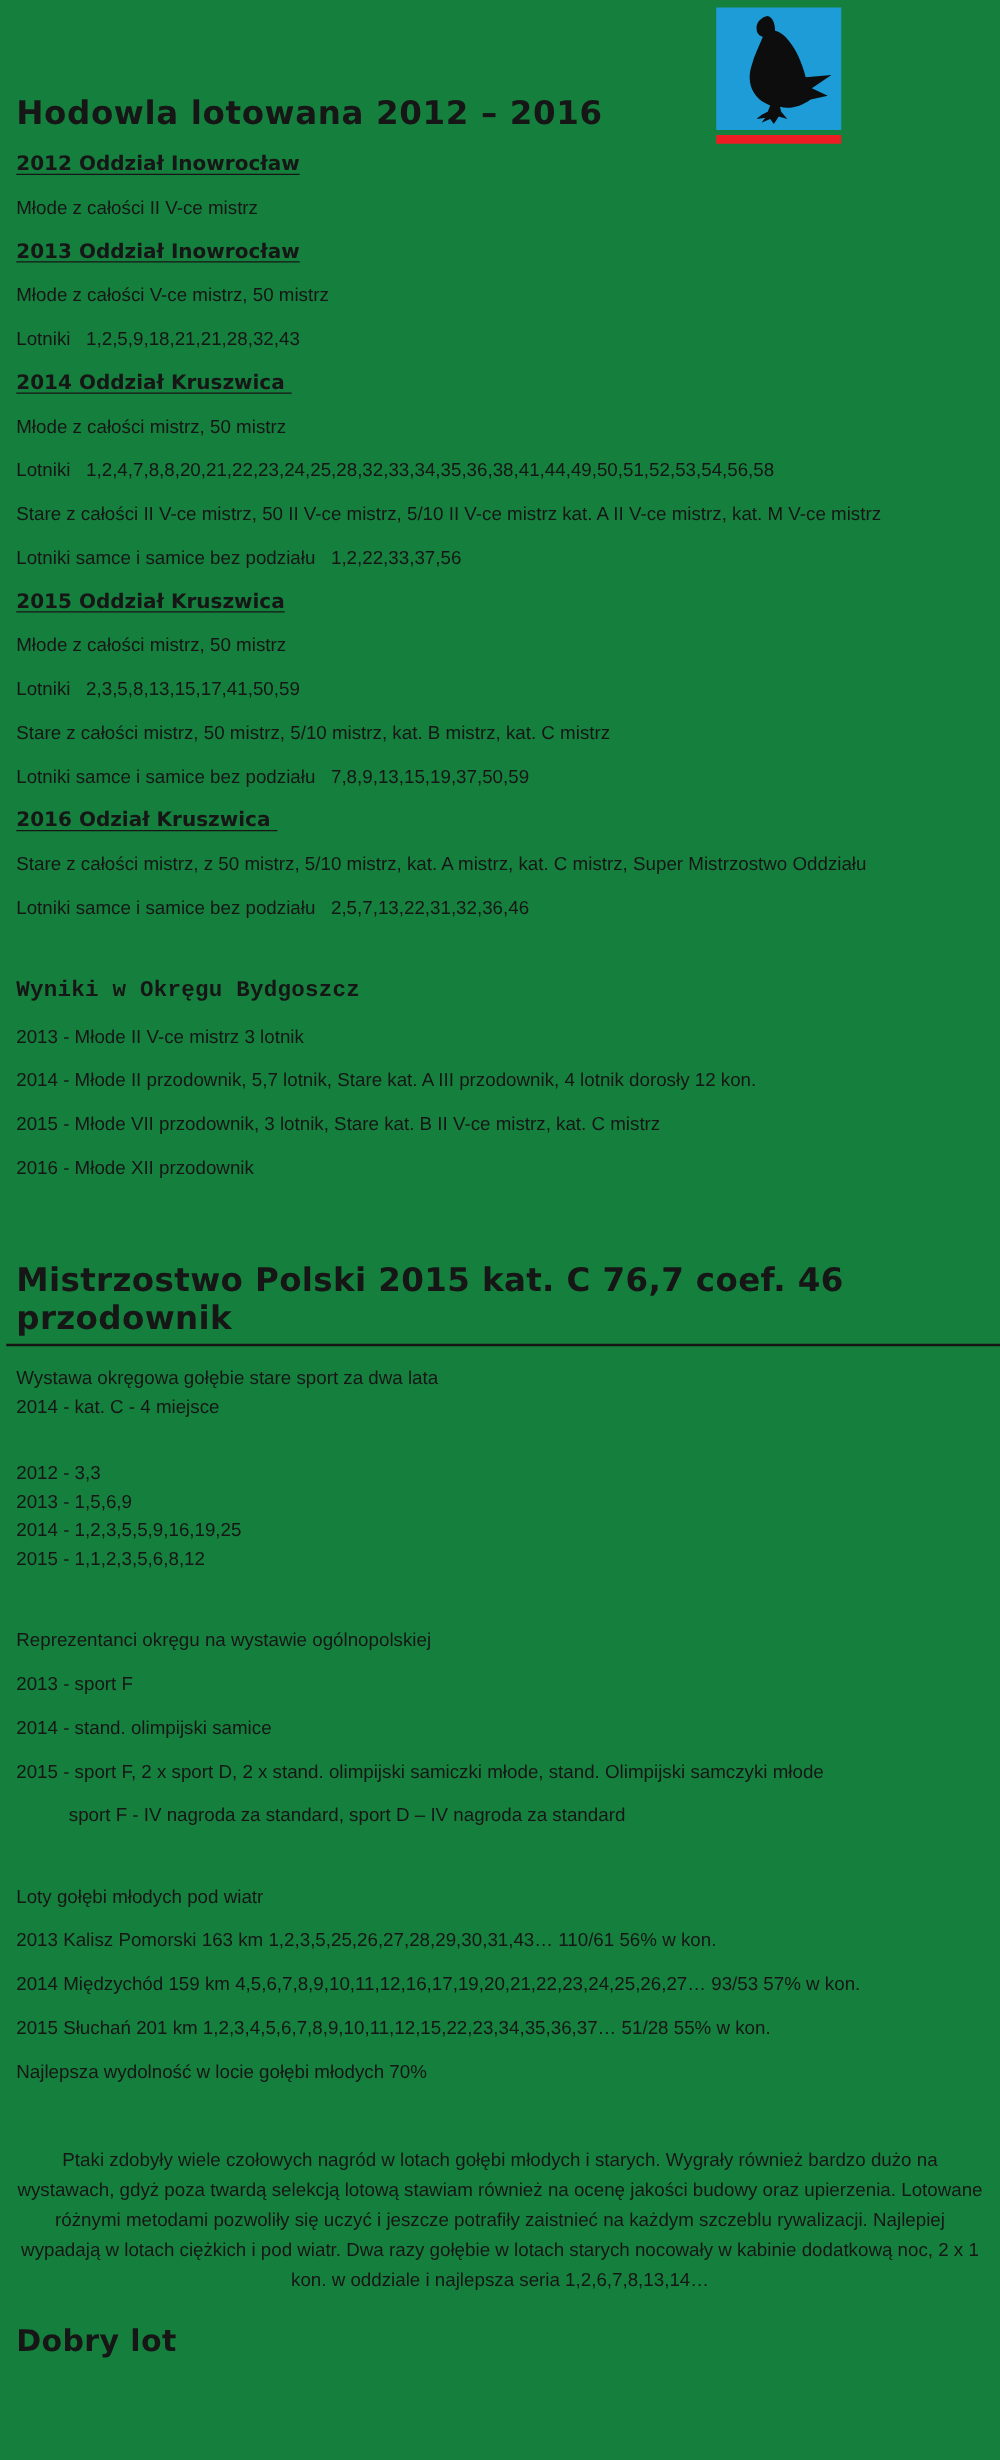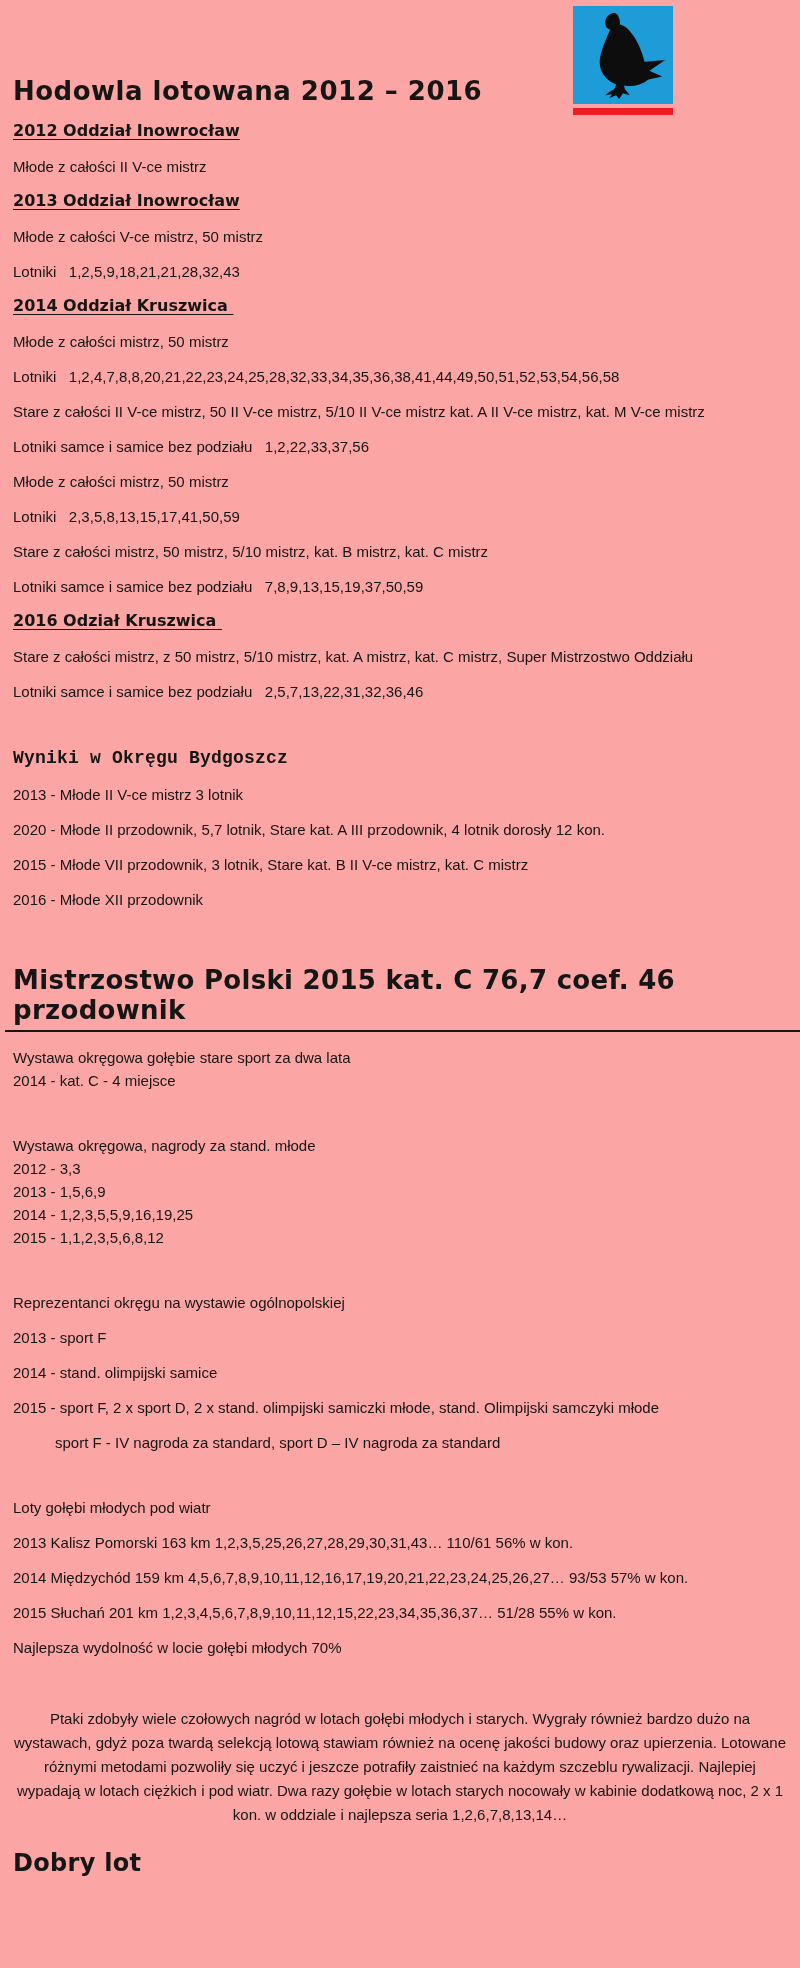--- a/index.html
+++ b/index.html
@@ -1,21 +1,21 @@
 <!DOCTYPE html>
 <html lang="pl"><head>
 <meta charset="utf-8">
 <style>
   html,body{margin:0;padding:0;background:#ffffff;}
   .page{
     position:relative;
     width:800px;
     height:1968px;
     overflow:hidden;
-    background:#fca5a5;
+    background:#15803d;
     color:#161616;
   }
   .content{padding:0 13px;}
   
   .logo{position:absolute;left:573px;top:6px;width:100px;}
   .logo-blue{width:100px;height:98px;display:block;}
   .logo-blue svg{display:block;width:100%;height:100%;}
   .logo-bar{width:100px;height:7px;margin-top:4px;}
   
   .title{
@@ -53,21 +53,21 @@
     line-height:22px;
     margin-top:16px;
     letter-spacing:.2px;
   }
   .t-big{
     font-family:"DejaVu Sans",sans-serif;
     font-weight:bold;
     font-size:26px;
     line-height:30px;
     letter-spacing:.3px;
-    margin:26px -13px 0 -8px;
+    margin:36px -13px 0 -8px;
     padding:0 13px 5px 8px;
     border-bottom:2px solid #161616;
   }
   .t-para{
     font-family:"Liberation Sans",sans-serif;
     font-size:15px;
     line-height:24px;
     margin-top:20px;
     white-space:pre-wrap;
     text-align:center;
@@ -102,39 +102,39 @@
         <div class="t-hu">2012 Oddział Inowrocław</div>
         <div class="t-b">Młode z całości II V-ce mistrz</div>
         <div class="t-hu">2013 Oddział Inowrocław</div>
         <div class="t-b">Młode z całości V-ce mistrz, 50 mistrz</div>
         <div class="t-b">Lotniki   1,2,5,9,18,21,21,28,32,43</div>
         <div class="t-hu">2014 Oddział Kruszwica </div>
         <div class="t-b">Młode z całości mistrz, 50 mistrz</div>
         <div class="t-b">Lotniki   1,2,4,7,8,8,20,21,22,23,24,25,28,32,33,34,35,36,38,41,44,49,50,51,52,53,54,56,58</div>
         <div class="t-b">Stare z całości II V-ce mistrz, 50 II V-ce mistrz, 5/10 II V-ce mistrz kat. A II V-ce mistrz, kat. M V-ce mistrz</div>
         <div class="t-b">Lotniki samce i samice bez podziału   1,2,22,33,37,56</div>
+        <div class="t-hu">2015 Oddział Kruszwica</div>
         <div class="t-b">Młode z całości mistrz, 50 mistrz</div>
         <div class="t-b">Lotniki   2,3,5,8,13,15,17,41,50,59</div>
         <div class="t-b">Stare z całości mistrz, 50 mistrz, 5/10 mistrz, kat. B mistrz, kat. C mistrz</div>
         <div class="t-b">Lotniki samce i samice bez podziału   7,8,9,13,15,19,37,50,59</div>
         <div class="t-hu">2016 Odział Kruszwica </div>
         <div class="t-b">Stare z całości mistrz, z 50 mistrz, 5/10 mistrz, kat. A mistrz, kat. C mistrz, Super Mistrzostwo Oddziału</div>
         <div class="t-b">Lotniki samce i samice bez podziału   2,5,7,13,22,31,32,36,46</div>
         <div class="t-sp"></div>
         <div class="t-sub">Wyniki w Okręgu Bydgoszcz</div>
         <div class="t-b">2013 - Młode II V-ce mistrz 3 lotnik</div>
-        <div class="t-b">2020 - Młode II przodownik, 5,7 lotnik, Stare kat. A III przodownik, 4 lotnik dorosły 12 kon.</div>
+        <div class="t-b">2014 - Młode II przodownik, 5,7 lotnik, Stare kat. A III przodownik, 4 lotnik dorosły 12 kon.</div>
         <div class="t-b">2015 - Młode VII przodownik, 3 lotnik, Stare kat. B II V-ce mistrz, kat. C mistrz</div>
         <div class="t-b">2016 - Młode XII przodownik</div>
         <div class="t-sp"></div>
         <div class="t-big">Mistrzostwo Polski 2015 kat. C 76,7 coef. 46 przodownik</div>
         <div class="t-b">Wystawa okręgowa gołębie stare sport za dwa lata</div>
         <div class="t-b t-bt">2014 - kat. C - 4 miejsce</div>
         <div class="t-sp"></div>
-        <div class="t-b">Wystawa okręgowa, nagrody za stand. młode</div>
         <div class="t-b t-bt">2012 - 3,3</div>
         <div class="t-b t-bt">2013 - 1,5,6,9</div>
         <div class="t-b t-bt">2014 - 1,2,3,5,5,9,16,19,25</div>
         <div class="t-b t-bt">2015 - 1,1,2,3,5,6,8,12</div>
         <div class="t-sp"></div>
         <div class="t-b">Reprezentanci okręgu na wystawie ogólnopolskiej</div>
         <div class="t-b">2013 - sport F</div>
         <div class="t-b">2014 - stand. olimpijski samice</div>
         <div class="t-b">2015 - sport F, 2 x sport D, 2 x stand. olimpijski samiczki młode, stand. Olimpijski samczyki młode</div>
         <div class="t-b t-ind">sport F - IV nagroda za standard, sport D – IV nagroda za standard</div>

